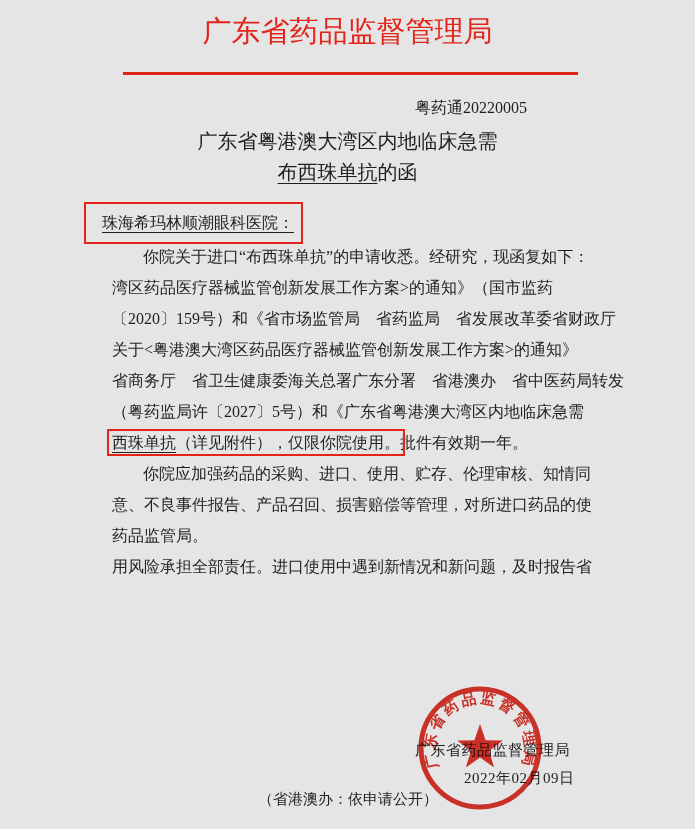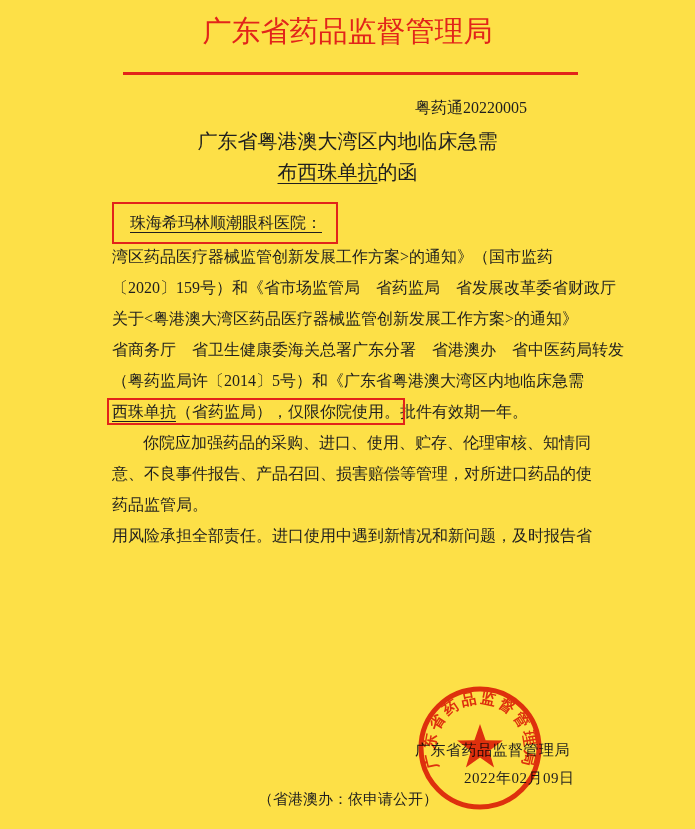--- a/index.html
+++ b/index.html
@@ -4,21 +4,21 @@
 <style>
   :root{
     --accent:#e2241a;
     --seal:#dd2015;
     --ink:#1f1f1f;
   }
   html,body{margin:0;padding:0;background:#ffffff;}
   .page{
     position:relative;
     width:695px;height:829px;
-    background:#fde047;
+    background:#e5e5e5;
     overflow:hidden;
     font-family:"Liberation Serif","DejaVu Serif",serif;
     color:var(--ink);
   }
   .agency-header{
     position:absolute;left:0;top:14px;width:100%;
     text-align:center;
     font-size:29px;line-height:34px;
     color:var(--accent);
     letter-spacing:0px;
@@ -37,24 +37,24 @@
     position:absolute;left:0;top:128px;width:100%;
     text-align:center;font-size:20px;line-height:26px;
   }
   .letter-title .t2{margin-top:5px;}
   .u{
     text-decoration:underline;
     text-underline-offset:4px;
     text-decoration-thickness:1px;
   }
   .addressee-box{
-    position:absolute;left:112px;top:202px;
+    position:absolute;left:84px;top:202px;
     min-width:168px;height:30px;
     border:2.5px solid var(--accent);
-    padding:4px 14px 4px 16px;
+    padding:4px 7px 4px 16px;
     display:flex;align-items:center;
   }
   .addressee-box span{font-size:16px;}
   .body-text{
     position:absolute;left:112px;top:241px;width:500px;
     font-size:16px;line-height:31px;
   }
   .body-text .line{white-space:nowrap;height:31px;}
   .body-text .line.indent{padding-left:31px;}
   .redbox{
@@ -95,26 +95,27 @@
   <div class="letter-title">
     <div class="t1">广东省粤港澳大湾区内地临床急需</div>
     <div class="t2"><span class="u">布西珠单抗</span><span>的函</span></div>
   </div>
 
   <div class="addressee-box">
     <span class="u">珠海希玛林顺潮眼科医院：</span>
   </div>
 
   <div class="body-text">
+      <div class="line indent"><span>你院关于进口“布西珠单抗”的申请收悉。经研究，现函复如下：</span></div>
       <div class="line"><span>湾区药品医疗器械监管创新发展工作方案&gt;的通知》（国市监药</span></div>
       <div class="line"><span>〔2020〕159号）和《省市场监管局　省药监局　省发展改革委省财政厅</span></div>
       <div class="line"><span>关于&lt;粤港澳大湾区药品医疗器械监管创新发展工作方案&gt;的通知》</span></div>
       <div class="line"><span>省商务厅　省卫生健康委海关总署广东分署　省港澳办　省中医药局转发</span></div>
-      <div class="line"><span>（粤药监局许〔2014〕5号）和《广东省粤港澳大湾区内地临床急需</span></div>
-      <div class="line"><span class="redbox"><span class="u">西珠单抗</span><span>（省药监局），仅限你院使用。</span></span><span>批件有效期一年。</span></div>
+      <div class="line"><span>（粤药监局许〔2027〕5号）和《广东省粤港澳大湾区内地临床急需</span></div>
+      <div class="line"><span class="redbox"><span class="u">西珠单抗</span><span>（详见附件），仅限你院使用。</span></span><span>批件有效期一年。</span></div>
       <div class="line indent"><span>你院应加强药品的采购、进口、使用、贮存、伦理审核、知情同</span></div>
       <div class="line"><span>意、不良事件报告、产品召回、损害赔偿等管理，对所进口药品的使</span></div>
       <div class="line"><span>药品监管局。</span></div>
       <div class="line"><span>用风险承担全部责任。进口使用中遇到新情况和新问题，及时报告省</span></div>
     </div>
 
   <div class="signature-agency">广东省药品监督管理局</div>
   <div class="signature-date">2022年02月09日</div>
   <div class="publicity-note">（省港澳办：依申请公开）</div>
 

